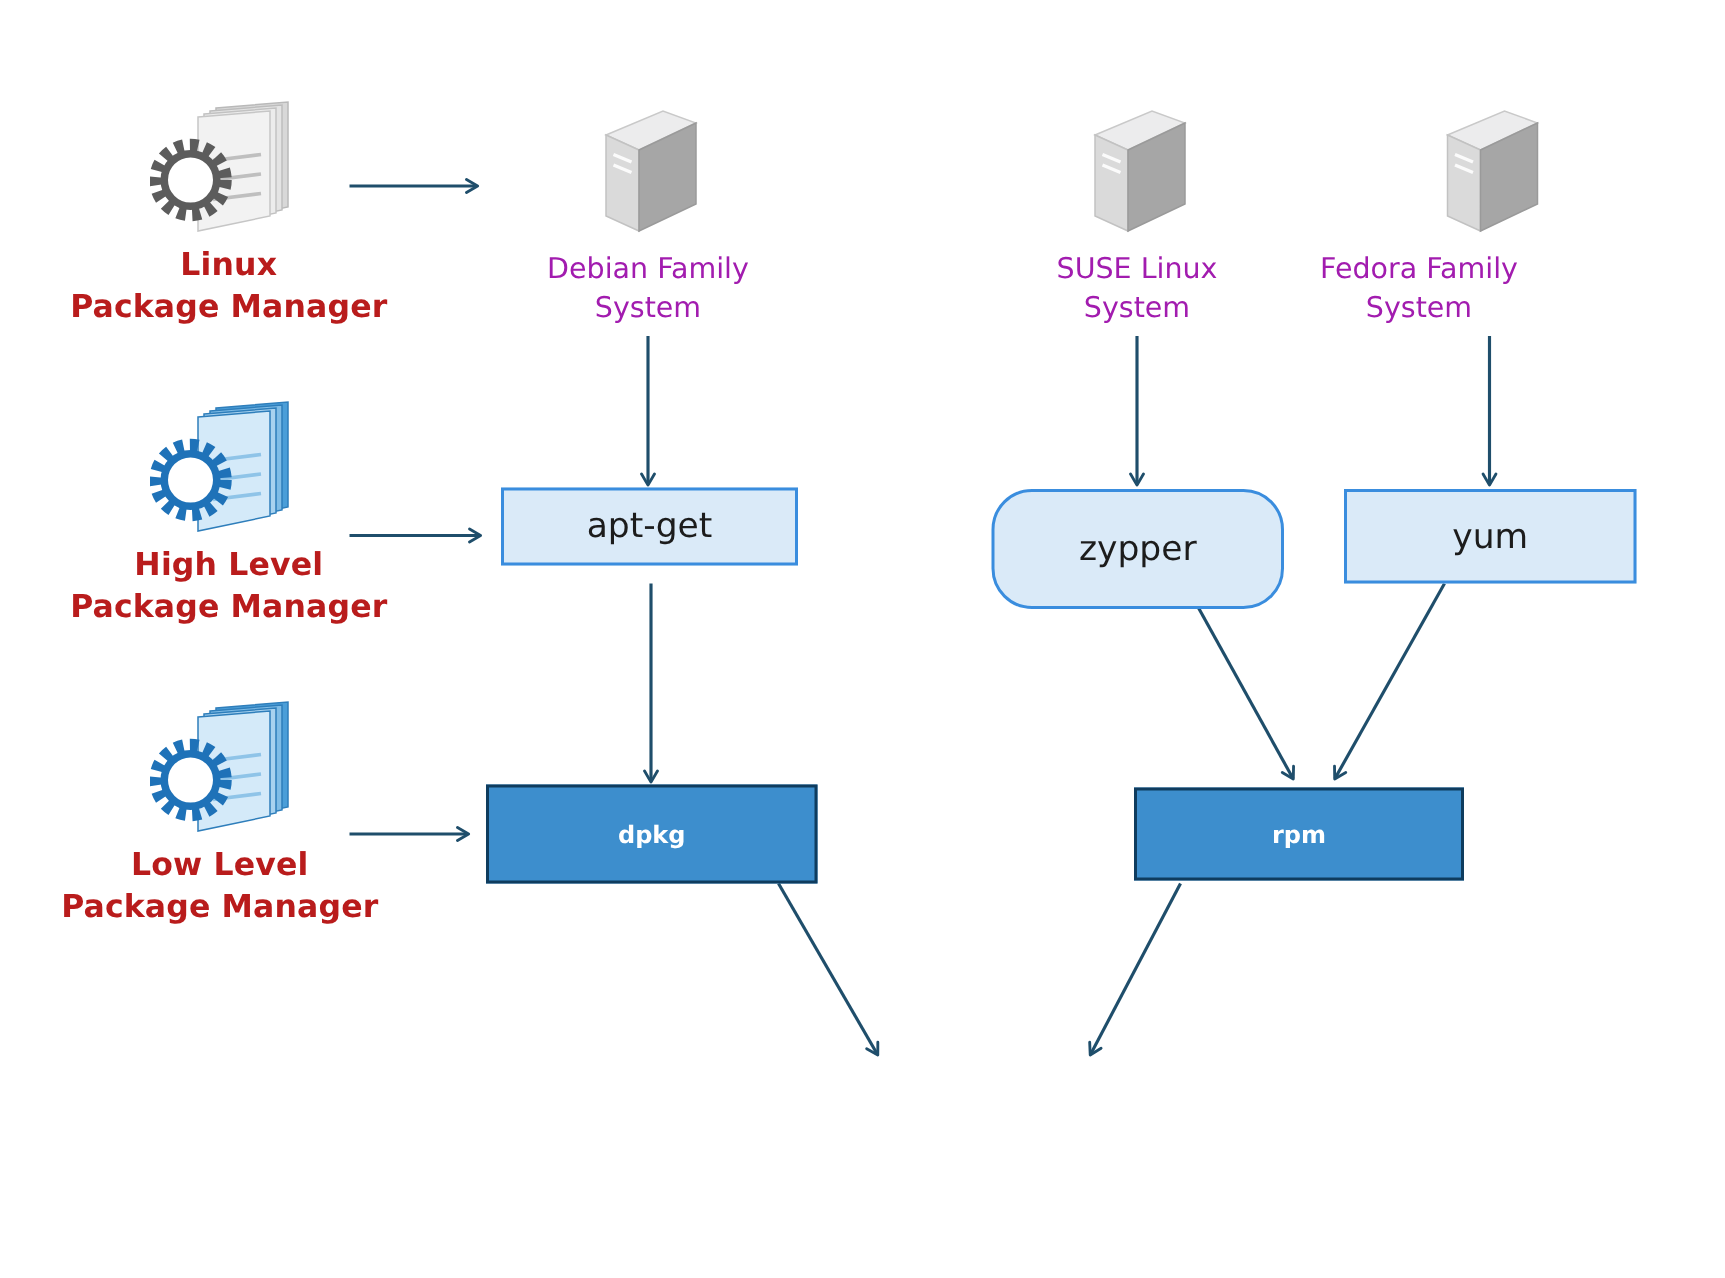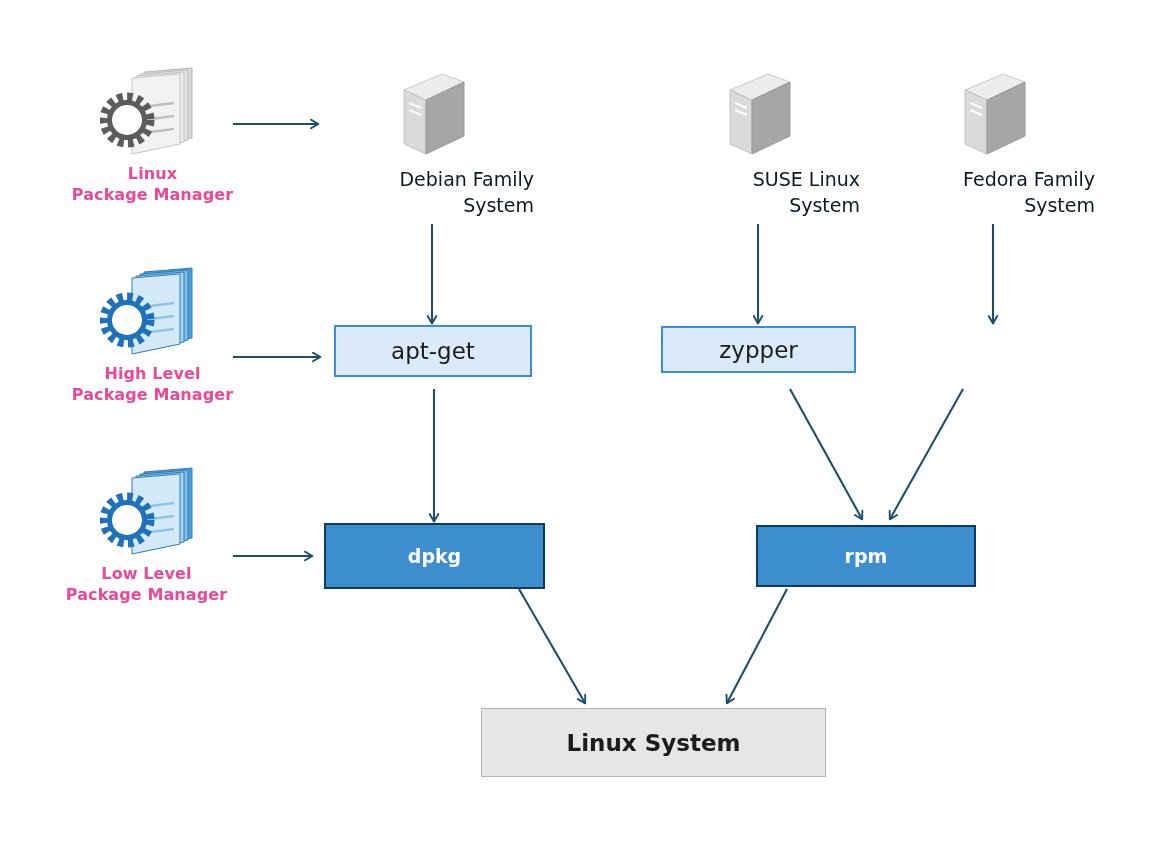--- a/index.html
+++ b/index.html
@@ -26,23 +26,23 @@
     width: 1150px;
     height: 852px;
     pointer-events: none;
   }
 
   
   .role-label {
     position: absolute;
     text-align: center;
     font-weight: bold;
-    font-size: 16px;
+    font-size: 21px;
     line-height: 1.32;
-    color: #ec4899;
+    color: #b91c1c;
     letter-spacing: .1px;
     white-space: pre-line;
   }
 
   
   .pkg-icon {
     position: absolute;
     width: 104px;
     height: 96px;
   }
@@ -51,24 +51,24 @@
   
   .server-icon {
     position: absolute;
     width: 74px;
     height: 90px;
   }
   .server-icon svg { display: block; width: 74px; height: 90px; }
 
   .server-label {
     position: absolute;
-    text-align: right;
+    text-align: center;
     font-size: 19px;
     line-height: 1.36;
-    color: #0f172a;
+    color: #a21caf;
     white-space: pre-line;
   }
 
   
   .node {
     position: absolute;
     box-sizing: border-box;
     display: flex;
     align-items: center;
     justify-content: center;
@@ -76,21 +76,21 @@
   }
   .node-light {
     background: #daeaf8;
     border: 2px solid #3a8dde;
     font-size: 23px;
     color: #1c1c1c;
   }
   .node-solid {
     background: #3d8ecd;
     border: 2px solid #0f3c5e;
-    font-size: 19px;
+    font-size: 16px;
     font-weight: bold;
     color: #ffffff;
   }
   .node-gray {
     background: #e6e6e6;
     border: 1.5px solid #b4b4b4;
     font-size: 23px;
     font-weight: bold;
     color: #1c1c1c;
   }
@@ -212,27 +212,27 @@
 
   <div class="server-icon" style="left:957px; top:68px;">
     <svg viewBox="0 0 74 90" xmlns="http://www.w3.org/2000/svg">
       <polygon points="8,22 46,6 68,14 30,32" fill="#ececed" stroke="#c9c9c9" stroke-width="1"></polygon>
       <polygon points="8,22 30,32 30,86 8,76" fill="#dadada" stroke="#c2c2c2" stroke-width="1"></polygon>
       <polygon points="30,32 68,14 68,68 30,86" fill="#a6a6a6" stroke="#9a9a9a" stroke-width="1"></polygon>
       <line x1="13" y1="35" x2="25" y2="40" stroke="#fbfbfb" stroke-width="2.2"></line>
       <line x1="13" y1="42" x2="25" y2="47" stroke="#fbfbfb" stroke-width="2.2"></line>
     </svg>
   </div>
-  <div class="server-label" style="left:891px; top:167px; width:204px;">Fedora Family
+  <div class="server-label" style="left:844px; top:167px; width:204px;">Fedora Family
 System</div>
 
   <div class="node node-light" style="left:334px; top:325px; width:198px; height:52px;">apt-get</div>
 
-  <div class="node node-light" style="left:661px; top:326px; width:195px; height:47px;">zypper</div>
-
+  <div class="node node-light" style="left:661px; top:326px; width:195px; height:80px;border-radius:27px;">zypper</div>
+
+  <div class="node node-light" style="left:896px; top:326px; width:195px; height:63px;">yum</div>
 
   <div class="node node-solid" style="left:324px; top:523px; width:221px; height:66px;">dpkg</div>
 
   <div class="node node-solid" style="left:756px; top:525px; width:220px; height:62px;">rpm</div>
 
-  <div class="node node-gray" style="left:481px; top:708px; width:345px; height:69px;">Linux System</div>
 
 </div>
 
 </body></html>

